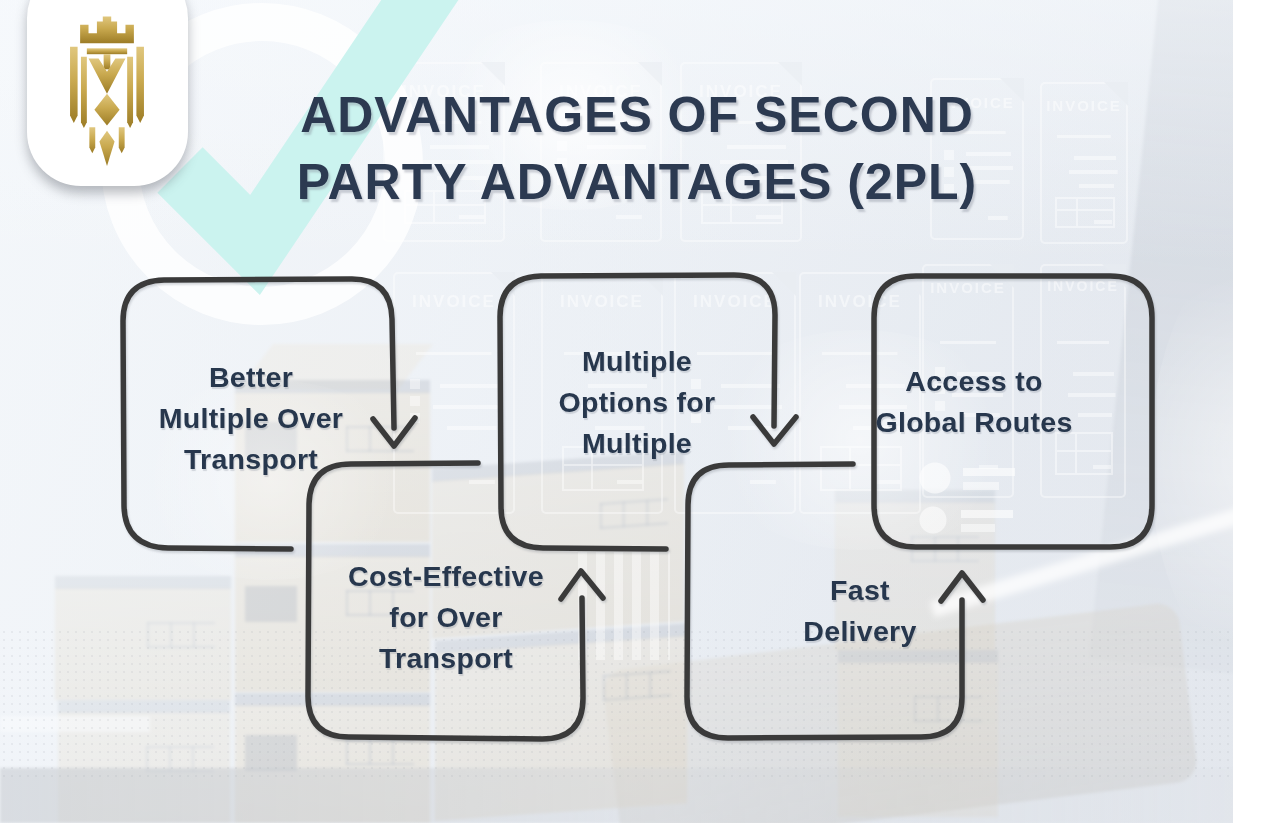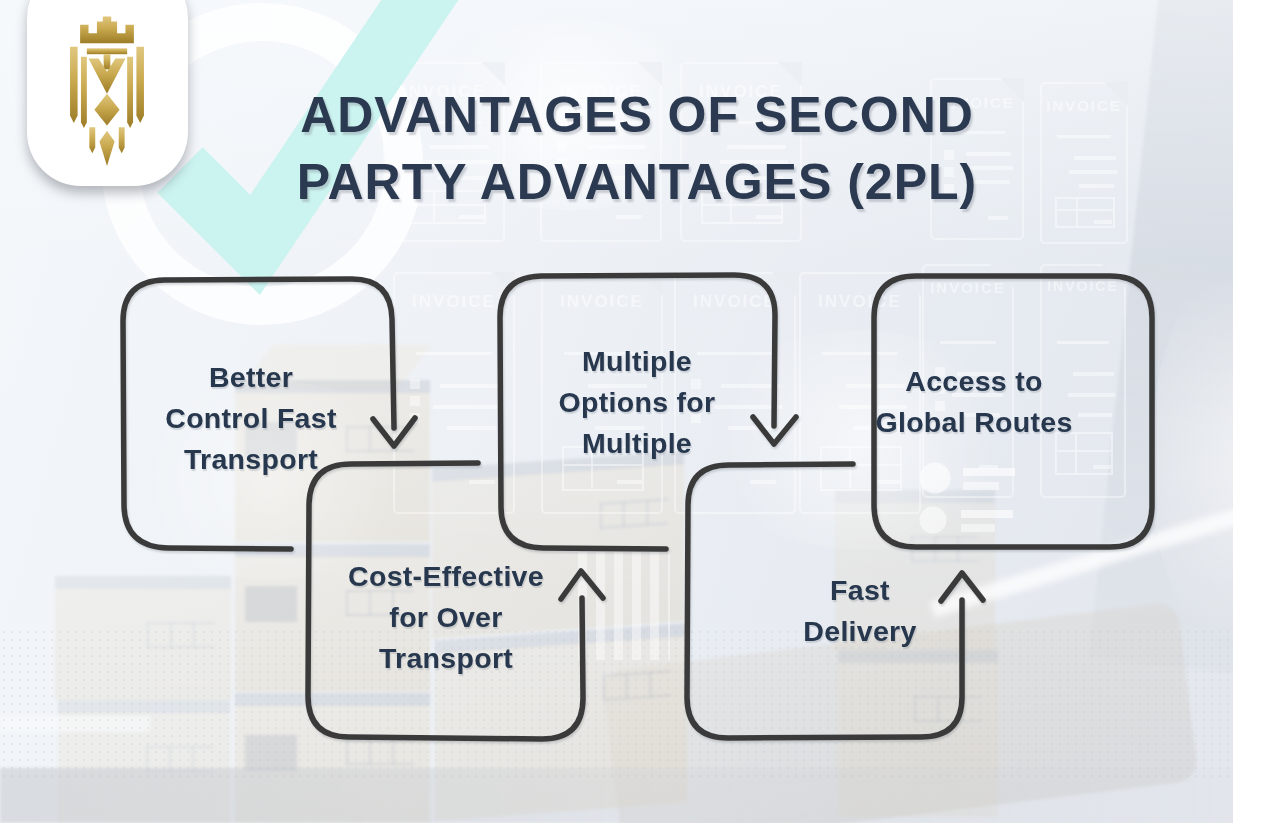--- a/index.html
+++ b/index.html
@@ -183,21 +183,21 @@
     <path d="M916 276 L1110 276 Q1152 276 1152 318 L1152 505 Q1152 547 1110 547 L916 547 Q874 547 874 505 L874 318 Q874 276 916 276 Z"></path>
   </svg>
 
   <div class="title">
     <span>ADVANTAGES OF SECOND</span>
     <span>PARTY ADVANTAGES (2PL)</span>
   </div>
 
   <div class="adv" style="left:251px;top:402px;margin-top:16px;">
     <span>Better</span>
-    <span>Control Fast</span>
+    <span>Multiple Over</span>
     <span>Transport</span>
   </div>
   <div class="adv" style="left:446px;top:617px;">
     <span>Cost-Effective</span>
     <span>for Over</span>
     <span>Transport</span>
   </div>
   <div class="adv" style="left:637px;top:402px;">
     <span>Multiple</span>
     <span>Options for</span>

